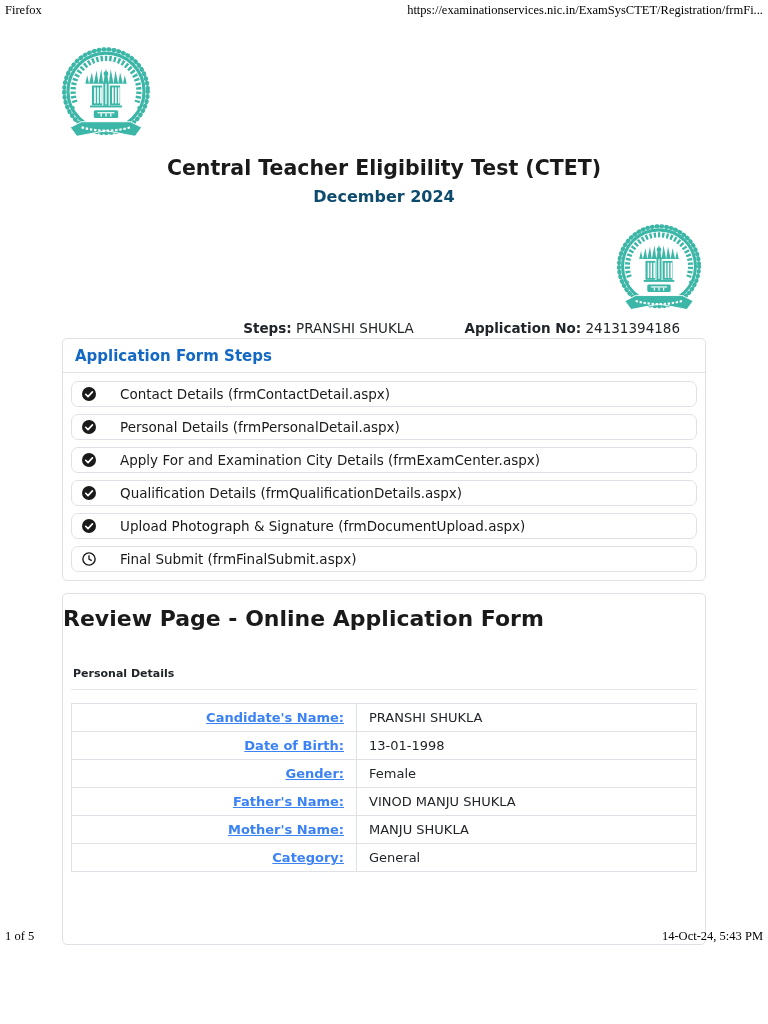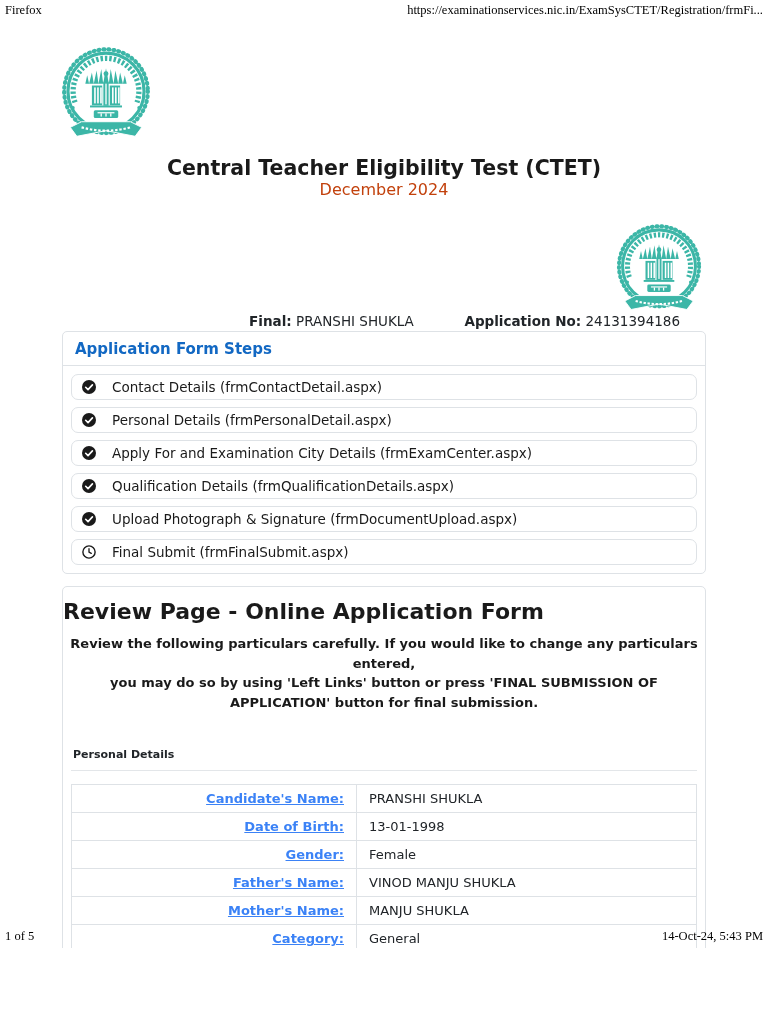--- a/index.html
+++ b/index.html
@@ -18,37 +18,37 @@
   }
   .print-bar.top { top:3px; }
   .print-bar.bottom { bottom:4px; }
   
   .logo-a { position:absolute; left:59px; top:43px; width:94px; height:102px; }
   .logo-b { position:absolute; right:64px; top:220px; width:90px; height:98px; }
   
   .content { position:relative; padding:0 62px; }
   .title-block { padding-top:156px; text-align:center; }
   .main-title { font-size:20.5px; font-weight:bold; color:#1a1a1a; }
-  .session { font-size:16px; font-weight:normal; color:#c2410c; }
+  .session { font-size:16px; font-weight:bold; margin-top:7px; color:#0c4a6e; }
   .name-line {
     margin-top:114px; text-align:right; padding-right:26px;
     font-size:13.5px; white-space:nowrap;
   }
   .name-line b { font-weight:bold; }
   .name-line .gap { display:inline-block; width:42px; }
   
   .card { border:1px solid #dee2e6; border-radius:5px; background:#fff; }
   .steps-card { margin-top:2px; }
   .steps-title {
     color:#1268c3; font-weight:bold; font-size:15px;
     padding:8px 12px 7px; border-bottom:1px solid #dee2e6;
   }
   .steps-list { padding:1px 0 8px; }
   .step-item {
-    display:flex; align-items:center; gap:16px;
+    display:flex; align-items:center; gap:24px;
     border:1px solid #dee2e6; border-radius:7px;
     margin:7px 8px 0; padding:4px 10px; min-height:26px;
     font-size:13.5px; color:#1a1a1a; background:#fff;
   }
   .step-item svg { flex:0 0 auto; display:block; }
   
   .review-card { margin-top:12px; padding:8px 0 22px; min-height:352px; }
   .review-title { text-align:left; font-size:22px; font-weight:bold; margin-top:4px; color:#1a1a1a; }
   .review-note {
     margin:10px auto 0; max-width:630px; text-align:center;
@@ -118,21 +118,21 @@
     </svg>
 
   <div class="content">
 
     <div class="title-block">
       <div class="main-title">Central Teacher Eligibility Test (CTET)</div>
       <div class="session">December 2024</div>
     </div>
 
     <div class="name-line">
-      <b>Final:</b>
+      <b>Steps:</b>
       <span>PRANSHI SHUKLA</span>
       <span class="gap"></span>
       <b>Application No:</b>
       <span>24131394186</span>
     </div>
 
     <div class="card steps-card">
       <div class="steps-title">Application Form Steps</div>
       <div class="steps-list">
 
@@ -181,24 +181,20 @@
             <svg width="14" height="14">
               <use href="#clock"></use>
             </svg>
             <span>Final Submit (frmFinalSubmit.aspx)</span>
           </div>
         </div>
     </div>
 
     <div class="card review-card">
       <div class="review-title">Review Page - Online Application Form</div>
-      <div class="review-note">
-        <span>Review the following particulars carefully. If you would like to change any particulars entered,</span><br>
-        <span>you may do so by using 'Left Links' button or press 'FINAL SUBMISSION OF APPLICATION' button for final submission.</span>
-      </div>
 
       <div class="section-title">Personal Details</div>
       <hr class="section-rule">
 
       <table class="kv">
         <tbody>
 
             <tr>
               <td class="k">Candidate's Name:</td>
               <td class="v">PRANSHI SHUKLA</td>

